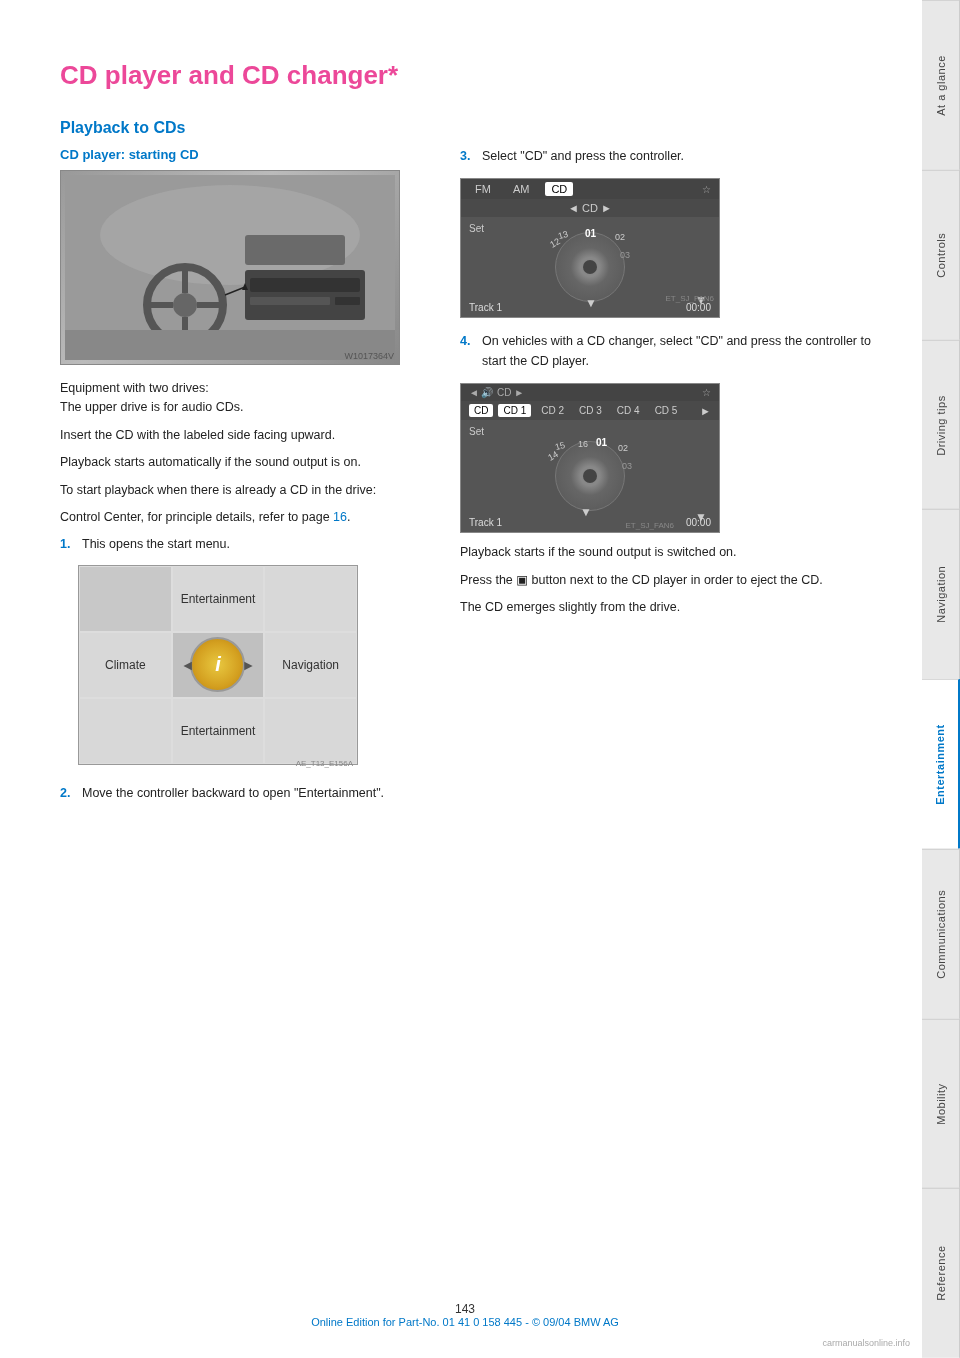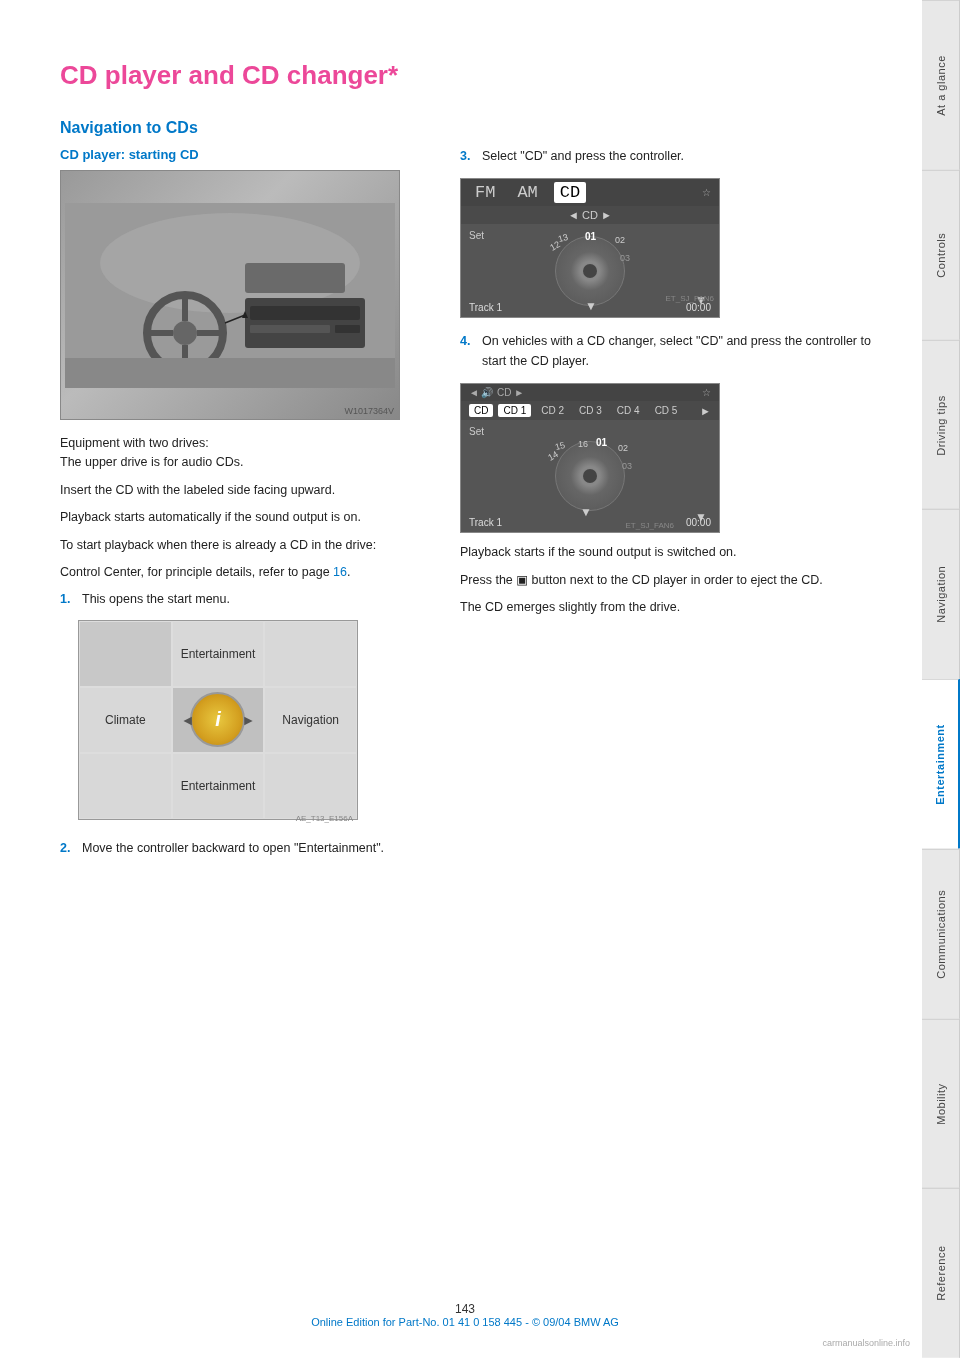--- a/index.html
+++ b/index.html
@@ -86,21 +86,21 @@
     .col-left {
       flex: 0 0 370px;
     }
     .col-right {
       flex: 1;
     }
 
     
     .car-dash-img {
       width: 340px;
-      height: 250px;
+      height: 195px;
       background: #b0b0b0;
       border: 1px solid #888;
       margin-bottom: 14px;
       position: relative;
       overflow: hidden;
     }
     .car-dash-inner {
       width: 100%;
       height: 100%;
       background: linear-gradient(135deg, #999 0%, #bbb 40%, #888 100%);
@@ -131,24 +131,23 @@
       color: #eee;
     }
     .screen-top-bar {
       display: flex;
       background: #444;
       padding: 3px 8px;
       gap: 10px;
       align-items: center;
     }
     .screen-tab {
-      font-size: 17px;
+      font-size: 11px;
       color: #ccc;
       padding: 1px 6px;
-      font-family: Liberation Mono, monospace;
     }
     .screen-tab.selected {
       background: #fff;
       color: #000;
       border-radius: 2px;
     }
     .screen-body {
       flex: 1;
       display: flex;
       align-items: center;
@@ -385,21 +384,21 @@
   </div>
   <div class="sidebar-tab">
     <span>Reference</span>
   </div>
 </div>
 
 <div class="main-content">
 
   <h1 class="page-title">CD player and CD changer*</h1>
 
-  <h2 class="section-heading">Navigation to CDs</h2>
+  <h2 class="section-heading">Playback to CDs</h2>
 
   <div class="two-col">
 
     <div class="col-left">
 
       <div class="sub-heading">CD player: starting CD</div>
 
       <div class="car-dash-img">
         <div class="car-dash-inner">
 

